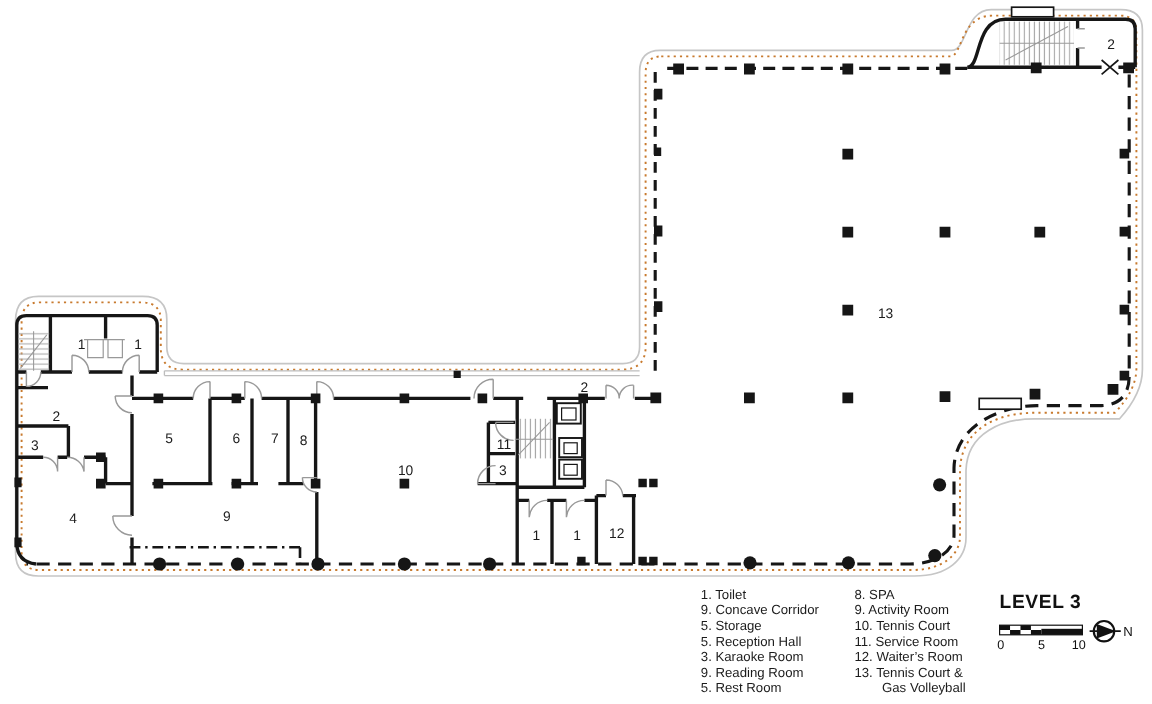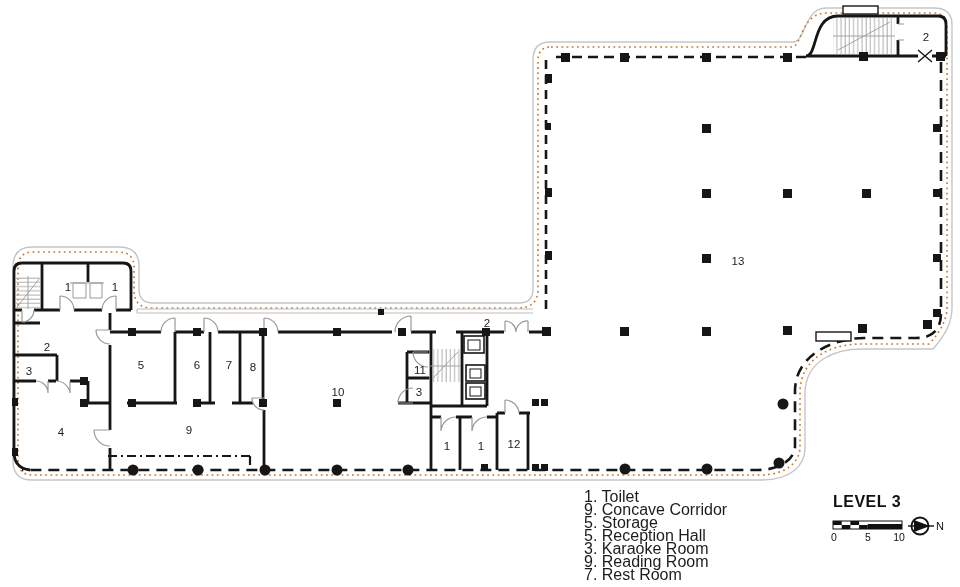--- a/index.html
+++ b/index.html
@@ -4,21 +4,21 @@
 <style>
   html,body{margin:0;padding:0;background:#fff;}
   #stage{position:relative;width:960px;height:587px;background:#fff;overflow:hidden;
          font-family:"Liberation Sans",sans-serif;}
   #plan{position:absolute;left:0;top:0;}
   .room-num{font-family:"Liberation Sans",sans-serif;font-size:11.5px;fill:#1c1c1c;}
   .plan-title{font-family:"Liberation Sans",sans-serif;font-size:16px;font-weight:bold;fill:#111;letter-spacing:.5px;}
   .tick{font-family:"Liberation Sans",sans-serif;font-size:10.5px;fill:#111;}
   .north-n{font-family:"Liberation Sans",sans-serif;font-size:11px;fill:#111;}
   .legend{position:absolute;left:584px;top:490px;display:flex;gap:16px;
-          font-size:16px;line-height:13px;color:#1c1c1c;}
+          font-size:11px;line-height:13px;color:#1c1c1c;}
   .legend .col{width:112px;}
   .legend-item{white-space:nowrap;}
   .legend-item.indent{padding-left:23px;}
 </style>
 </head>
 <body>
 
 <div id="stage">
 
 <svg id="plan" width="960" height="587" viewBox="0 0 960 587">
@@ -209,17 +209,26 @@
 </svg>
 
   <div class="legend">
     <div class="col">
         <div class="legend-item">1. Toilet</div>
         <div class="legend-item">9. Concave Corridor</div>
         <div class="legend-item">5. Storage</div>
         <div class="legend-item">5. Reception Hall</div>
         <div class="legend-item">3. Karaoke Room</div>
         <div class="legend-item">9. Reading Room</div>
-        <div class="legend-item">7. Rest Room</div>
+        <div class="legend-item">5. Rest Room</div>
+      </div>
+    <div class="col">
+        <div class="legend-item">8. SPA</div>
+        <div class="legend-item">9. Activity Room</div>
+        <div class="legend-item">10. Tennis Court</div>
+        <div class="legend-item">11. Service Room</div>
+        <div class="legend-item">12. Waiter’s Room</div>
+        <div class="legend-item">13. Tennis Court &amp;</div>
+        <div class="legend-item indent">Gas Volleyball</div>
       </div>
   </div>
 
 </div>
 
 </body></html>

